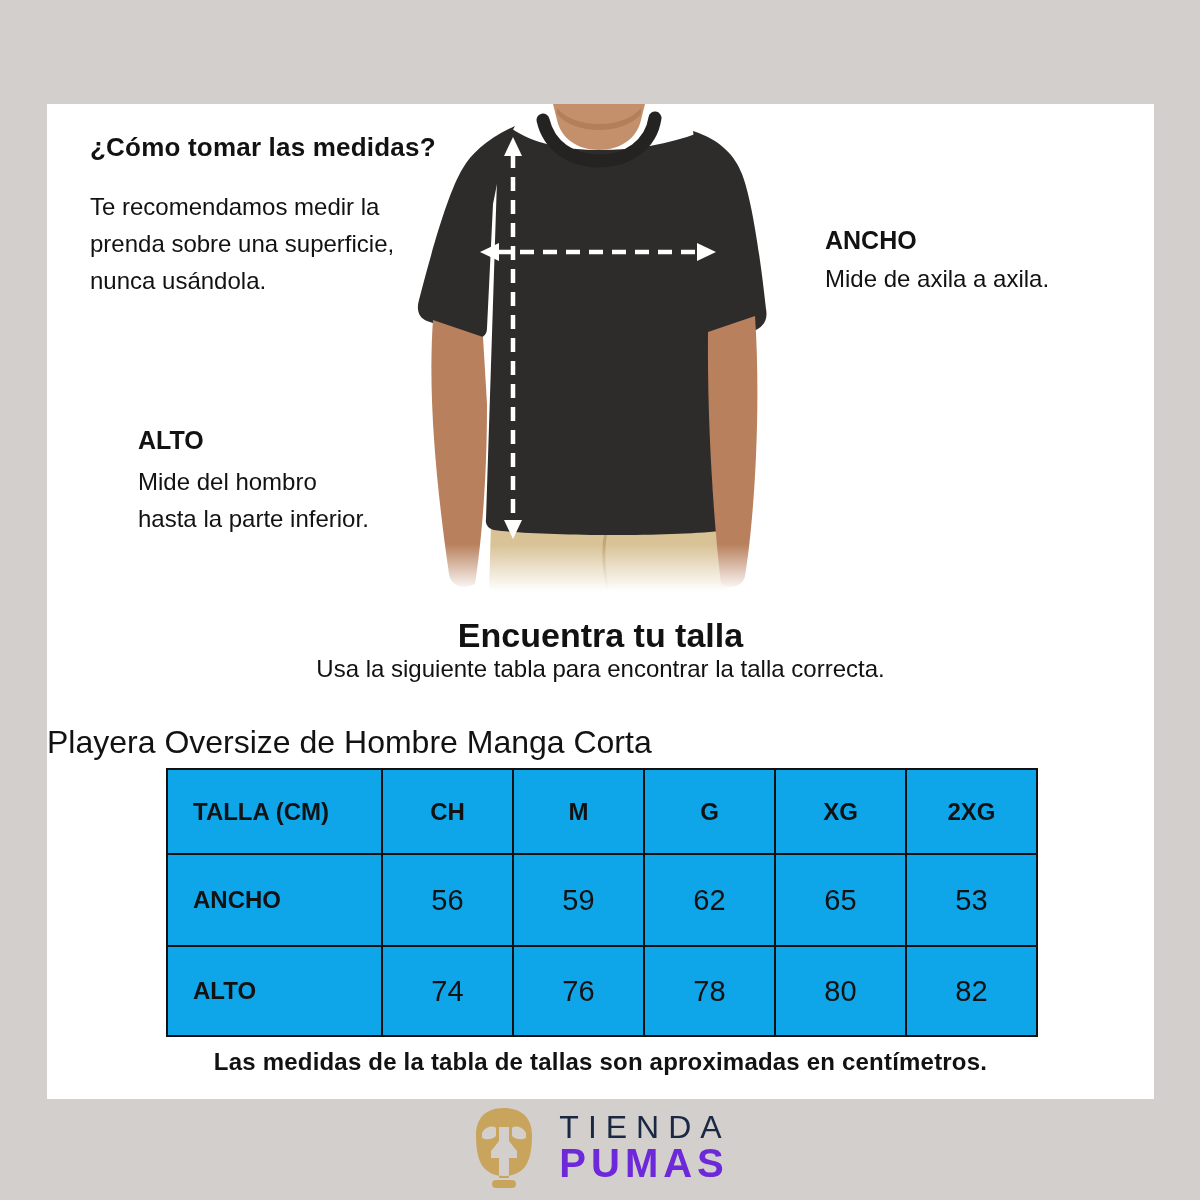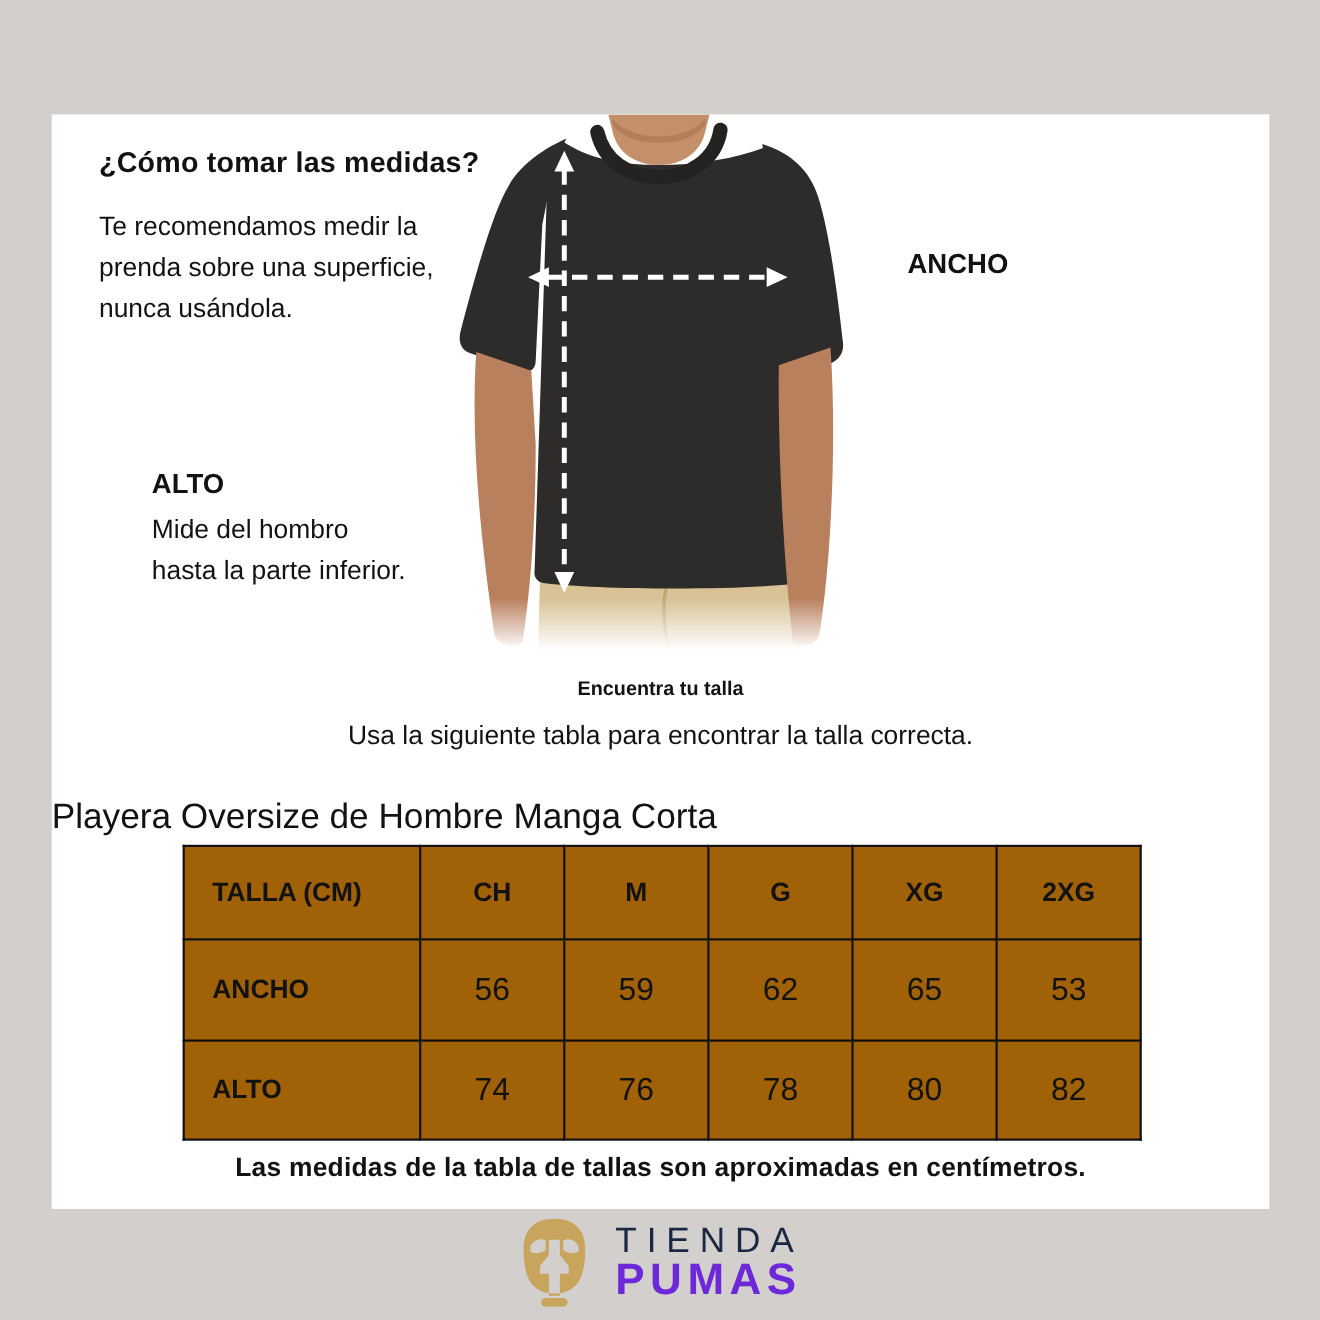--- a/index.html
+++ b/index.html
@@ -31,40 +31,40 @@
   }
   .ancho-block { position:absolute; left:778px; top:122px; width:300px; }
   .ancho-block .lbl { font-size:25px; font-weight:700; margin-bottom:10px; }
   .ancho-block .txt { font-size:24px; }
   .alto-block { position:absolute; left:91px; top:322px; width:290px; }
   .alto-block .lbl { font-size:25px; font-weight:700; margin-bottom:8px; }
   .alto-block .txt { font-size:24px; line-height:37px; }
 
   .find-title {
     position:absolute; left:0; top:512px; width:100%;
-    text-align:center; font-size:18px; font-weight:700;
+    text-align:center; font-size:34px; font-weight:700;
   }
   .find-sub {
     position:absolute; left:0; top:551px; width:100%;
     text-align:center; font-size:24px;
   }
   .table-title {
     position:absolute; left:0; top:620px; width:100%;
     text-align:left; font-size:32px; font-weight:400;
   }
 
   
   .size-table {
     position:absolute; left:119px; top:664px;
     border-collapse:collapse; table-layout:fixed; width:870px;
   }
   .size-table td {
     border:2px solid #111111;
     text-align:center; vertical-align:middle;
-    background:#a16207;
+    background:#0ea5e9;
     margin-left:37px;
   }
   .size-table tr.hdr td { height:85px; font-size:24px; font-weight:700; }
   .size-table tr.r1 td { height:92px; }
   .size-table tr.r2 td { height:90px; }
   .size-table td.rowlabel {
     text-align:left; padding-left:25px; font-size:24px; font-weight:700;
   }
   .size-table td.val { font-size:29px; font-weight:400; }
 
@@ -130,20 +130,21 @@
         <polygon points="294,139 294,157 313,148"></polygon>
       </g>
     </svg>
   </div>
 
   <h1 class="how-title">¿Cómo tomar las medidas?</h1>
   <p class="how-text">Te recomendamos medir la prenda sobre una superficie, nunca usándola.</p>
 
   <div class="ancho-block">
     <div class="lbl">ANCHO</div>
+    <div class="txt">Mide de axila a axila.</div>
   </div>
 
   <div class="alto-block">
     <div class="lbl">ALTO</div>
     <div class="txt">
       <span>Mide del hombro</span><br>
       <span>hasta la parte inferior.</span>
     </div>
   </div>
 

